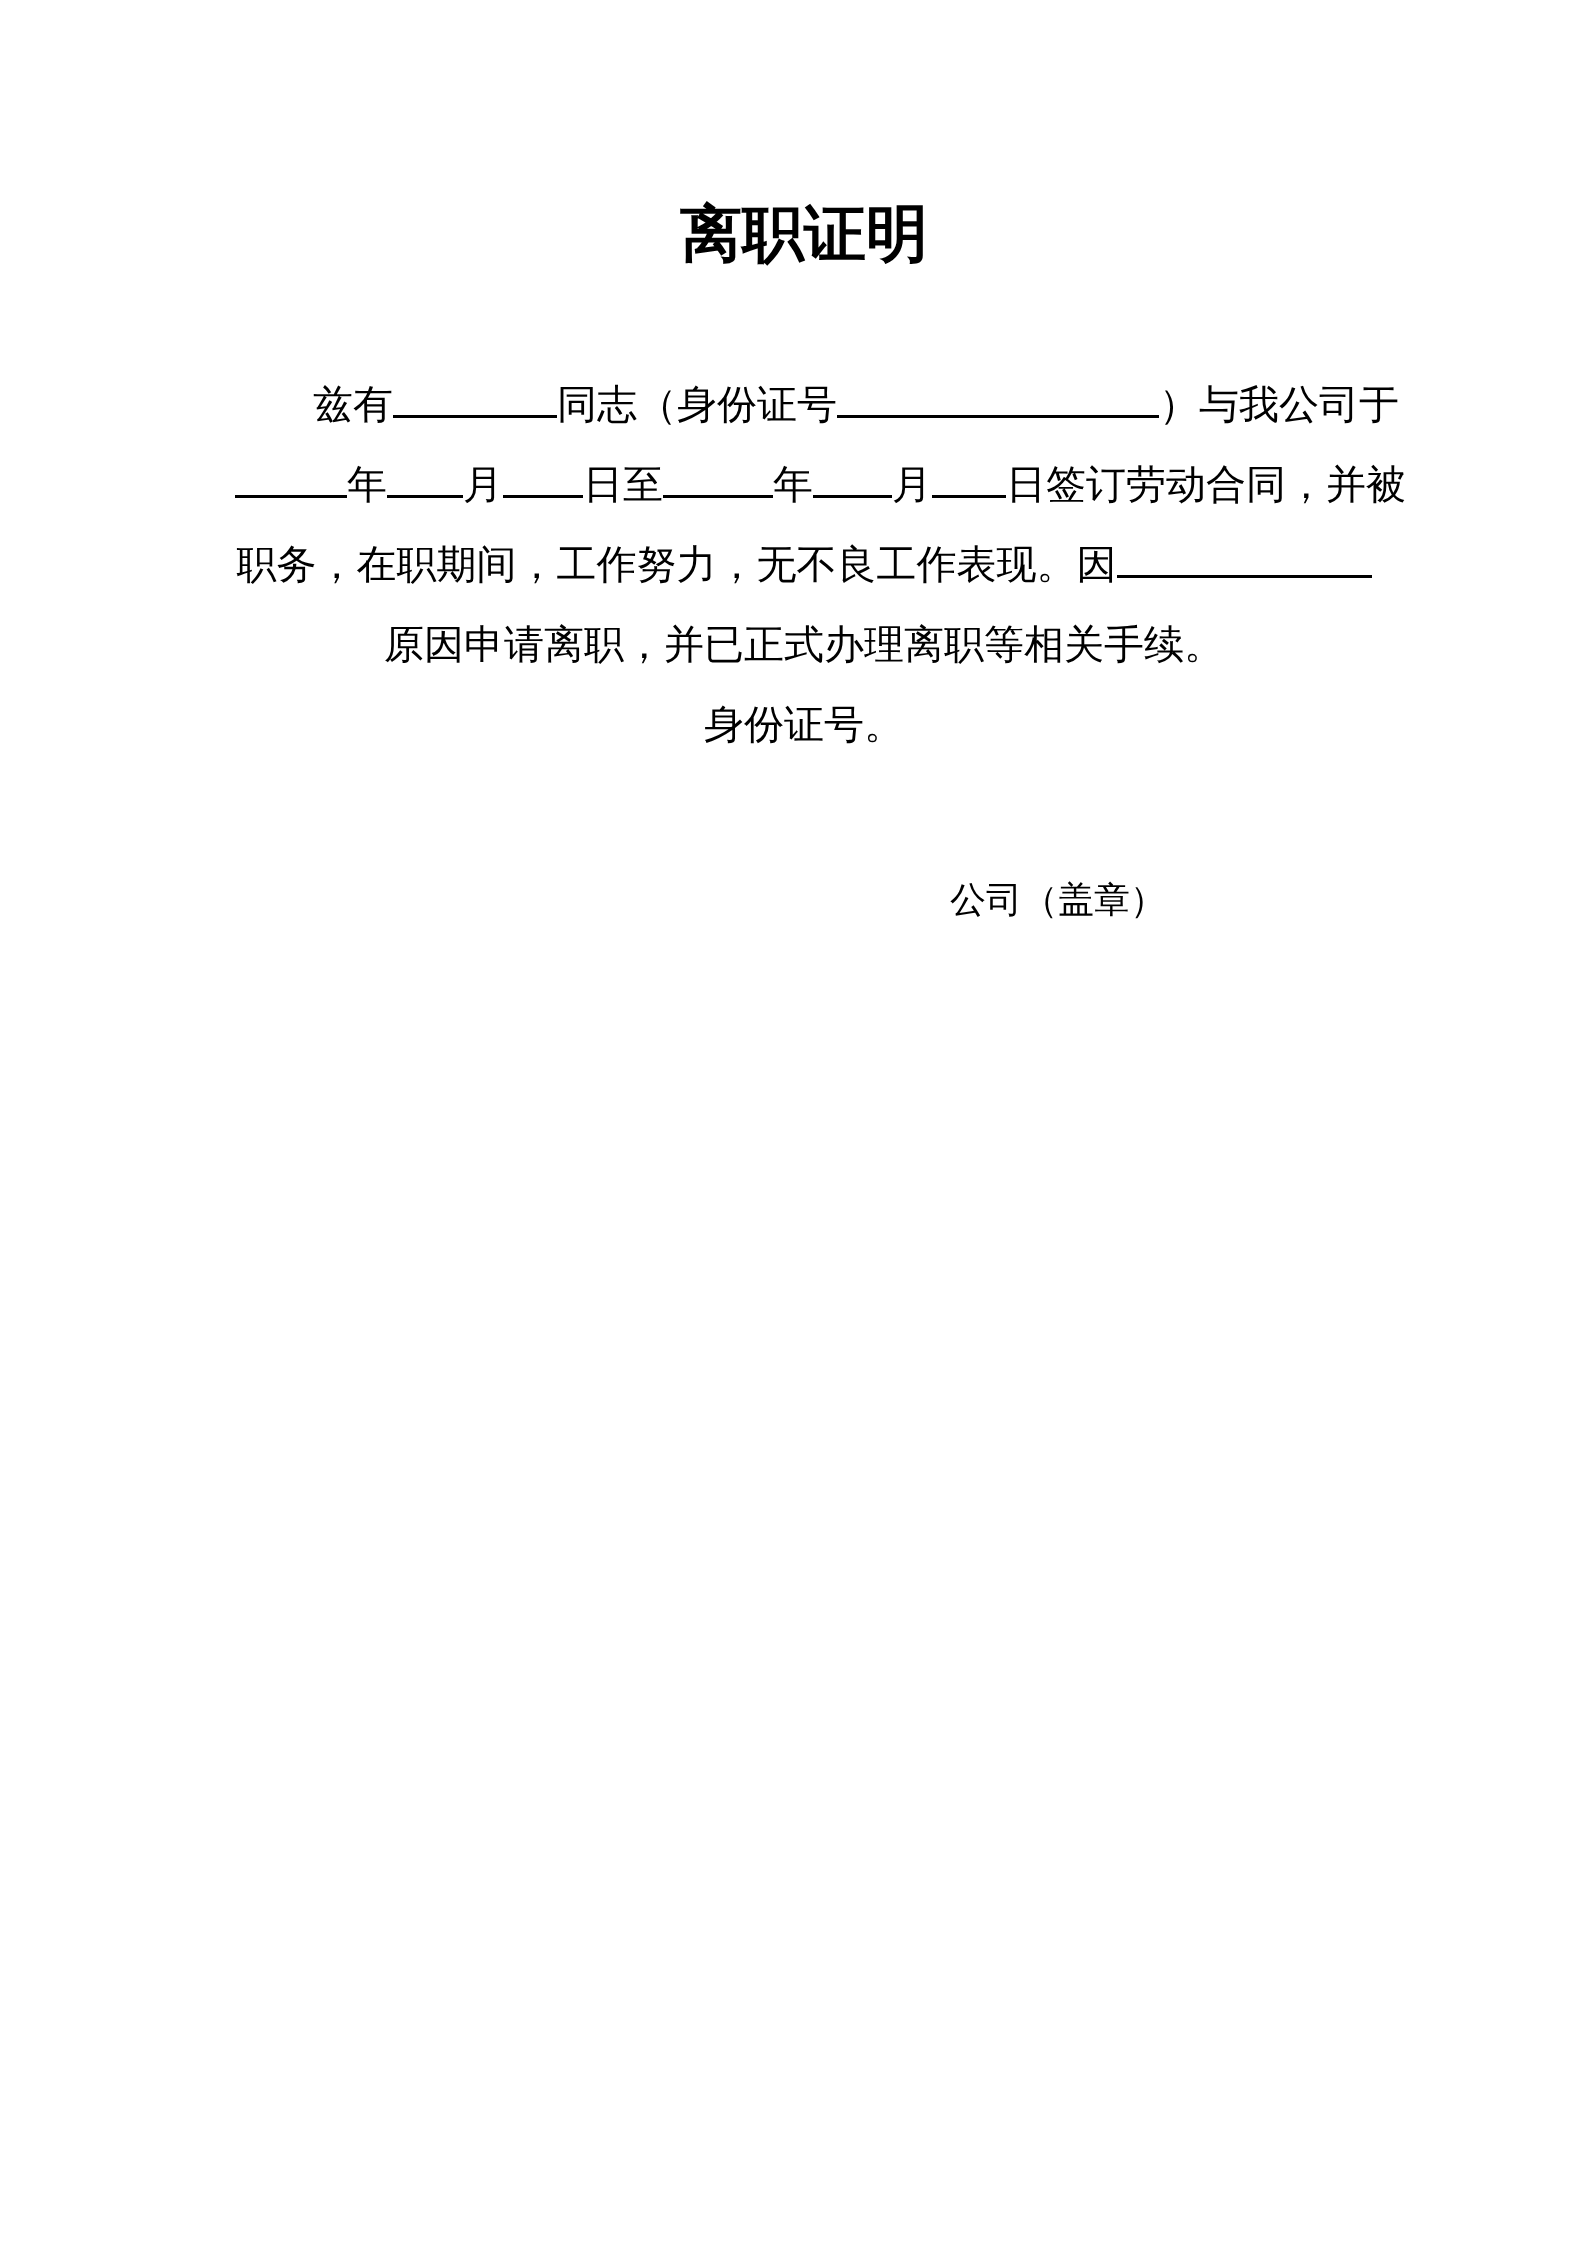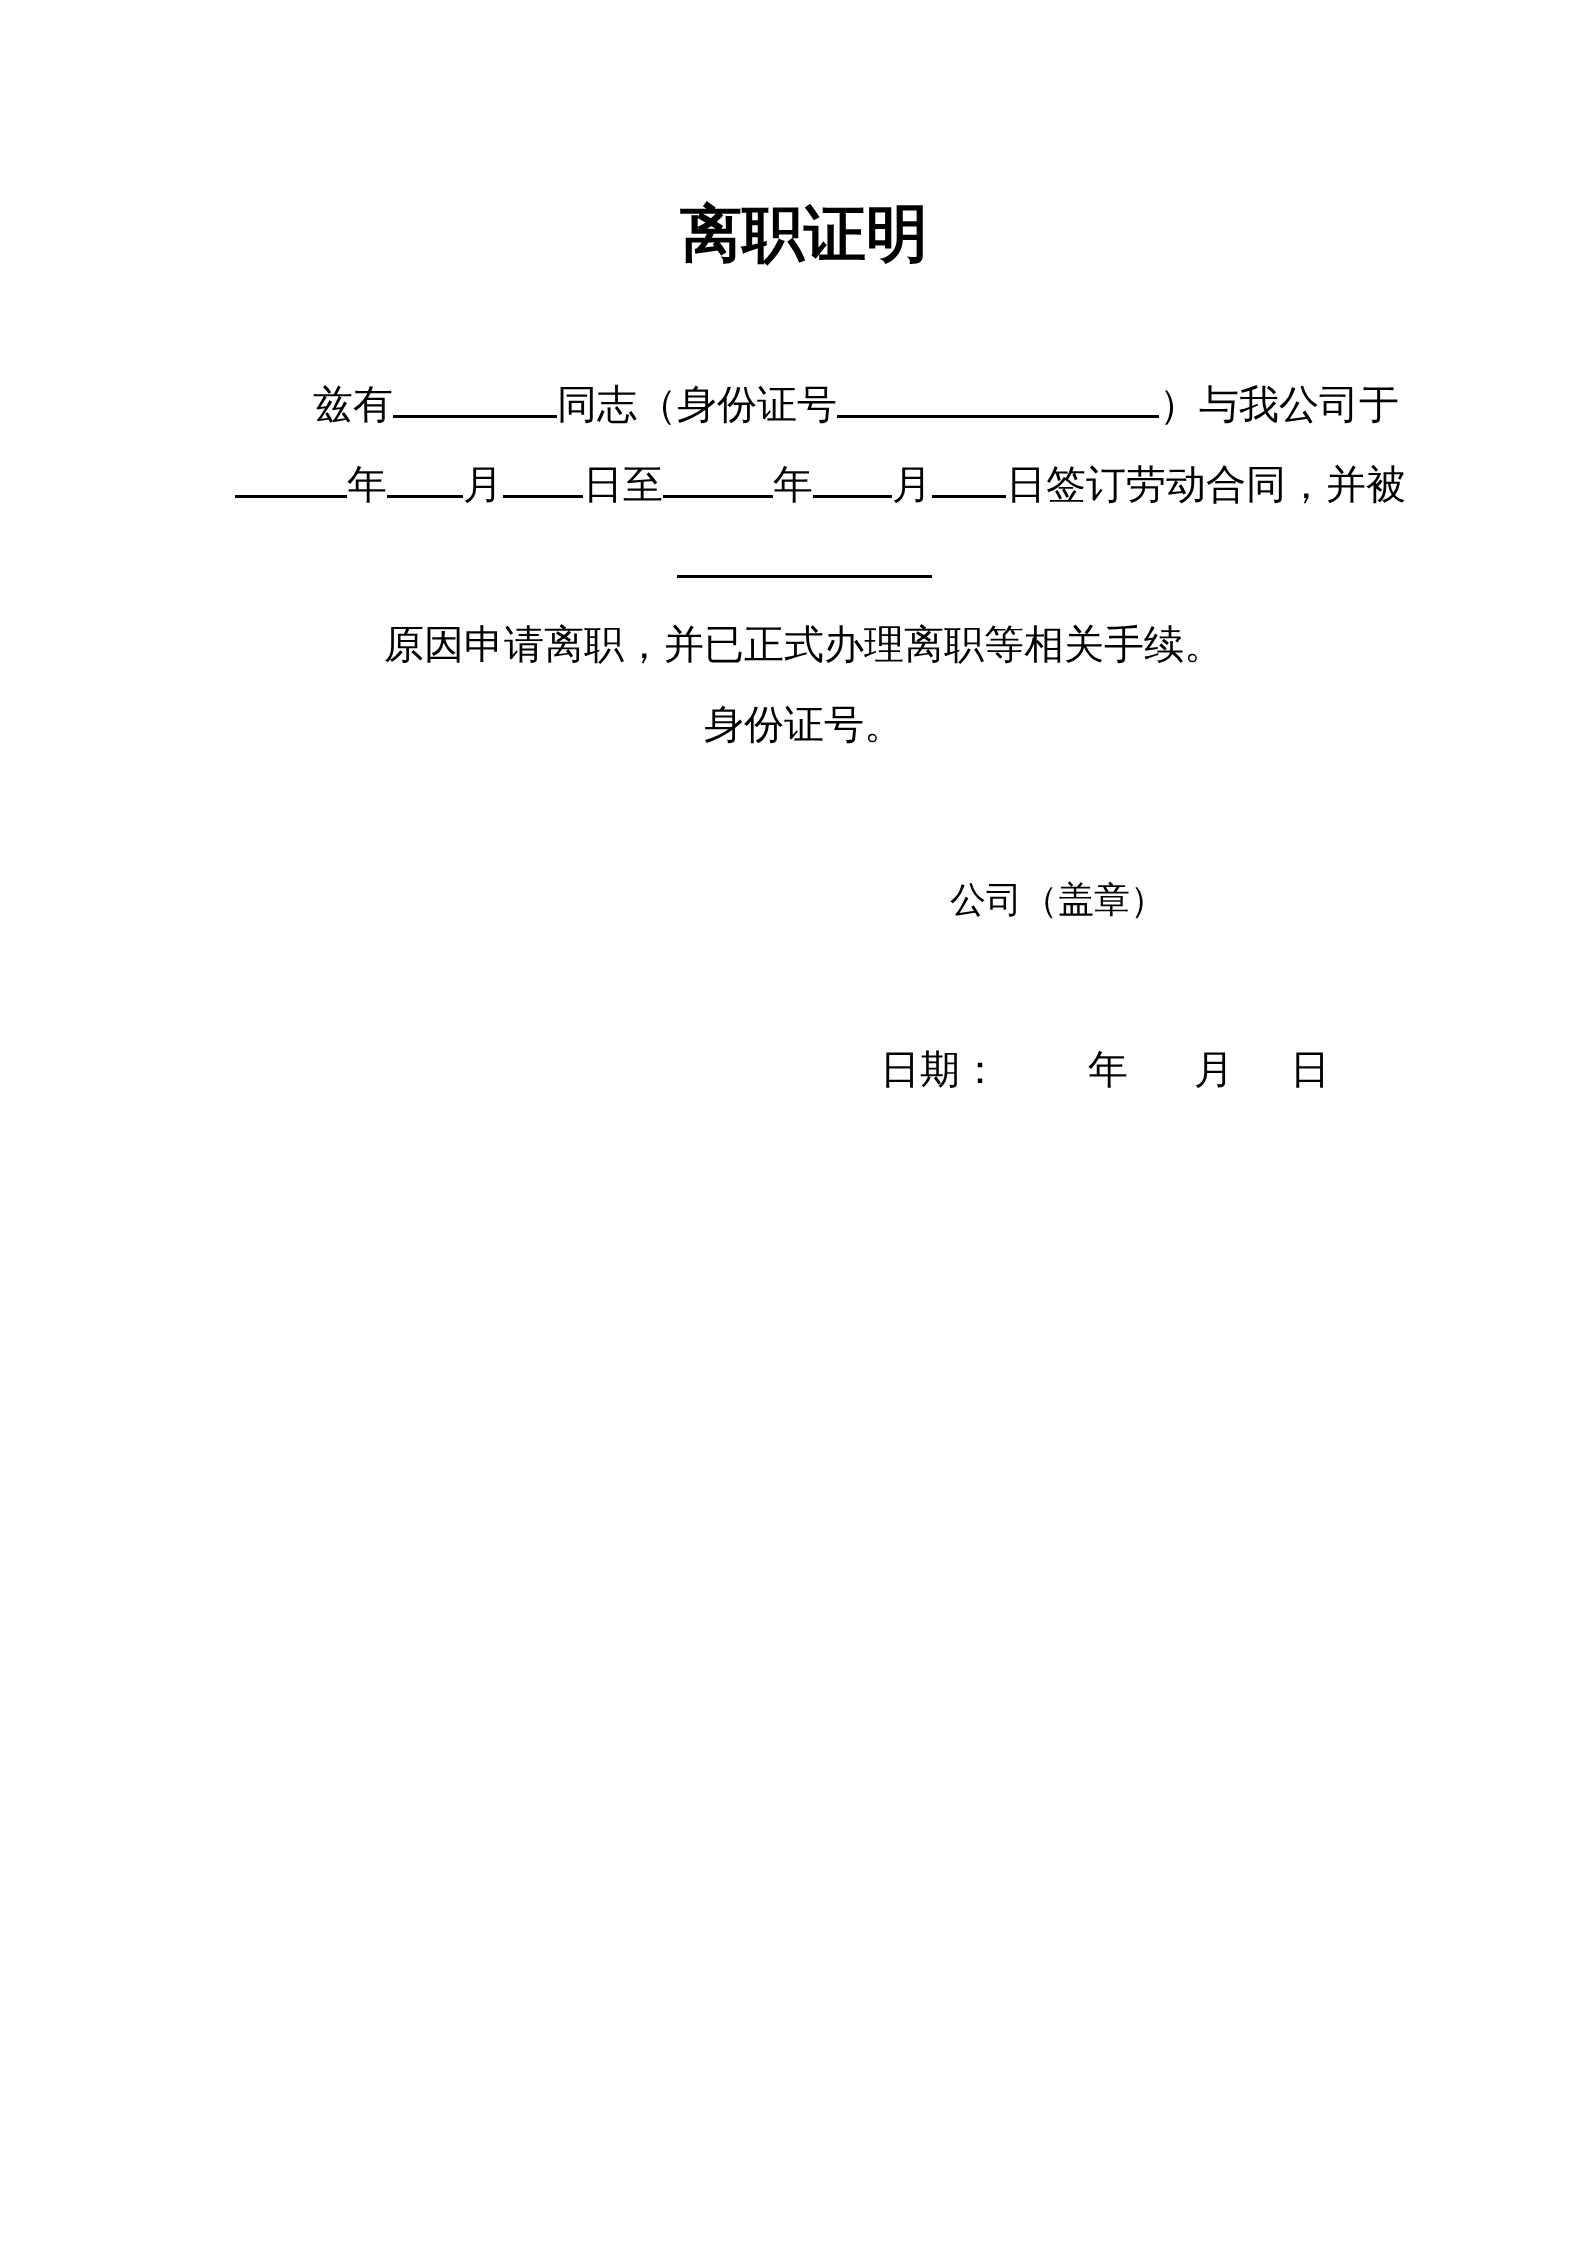--- a/index.html
+++ b/index.html
@@ -63,23 +63,22 @@
 </style>
 </head>
 <body>
 
 <div class="page">
   <h1 class="doc-title">离职证明</h1>
 
   <div id="body-lines">
       <div class="body-line" style="padding-left: 78px;"><span class="seg-text">兹有</span><span class="seg-blank" style="width: 164px;"></span><span class="seg-text">同志（身份证号</span><span class="seg-blank" style="width: 322px;"></span><span class="seg-text">）与我公司于</span></div>
       <div class="body-line"><span class="seg-blank" style="width: 112px;"></span><span class="seg-text">年</span><span class="seg-blank" style="width: 76px;"></span><span class="seg-text">月</span><span class="seg-blank" style="width: 80px;"></span><span class="seg-text">日至</span><span class="seg-blank" style="width: 110px;"></span><span class="seg-text">年</span><span class="seg-blank" style="width: 79px;"></span><span class="seg-text">月</span><span class="seg-blank" style="width: 74px;"></span><span class="seg-text">日签订劳动合同，并被</span></div>
-      <div class="body-line"><span class="seg-blank" style="width: 255px;"></span></div>
+      <div class="body-line"><span class="seg-text">职务，在职期间，工作努力，无不良工作表现。因</span><span class="seg-blank" style="width: 255px;"></span></div>
       <div class="body-line"><span class="seg-text">原因申请离职，并已正式办理离职等相关手续。</span></div>
       <div class="body-line"><span class="seg-text">身份证号。</span></div>
     </div>
 
   <div class="company-line">
     <span class="seg-text">公司（盖章）</span>
   </div>
 
-  <div id="date-line" class="date-line"><span class="seg-text">日期：</span><span class="seg-gap" style="width: 88px;"></span><span class="seg-text">年</span><span class="seg-gap" style="width: 66px;"></span><span class="seg-text">月</span><span class="seg-gap" style="width: 56px;"></span><span class="seg-text">日</span></div>
 </div>
 
 </body></html>

